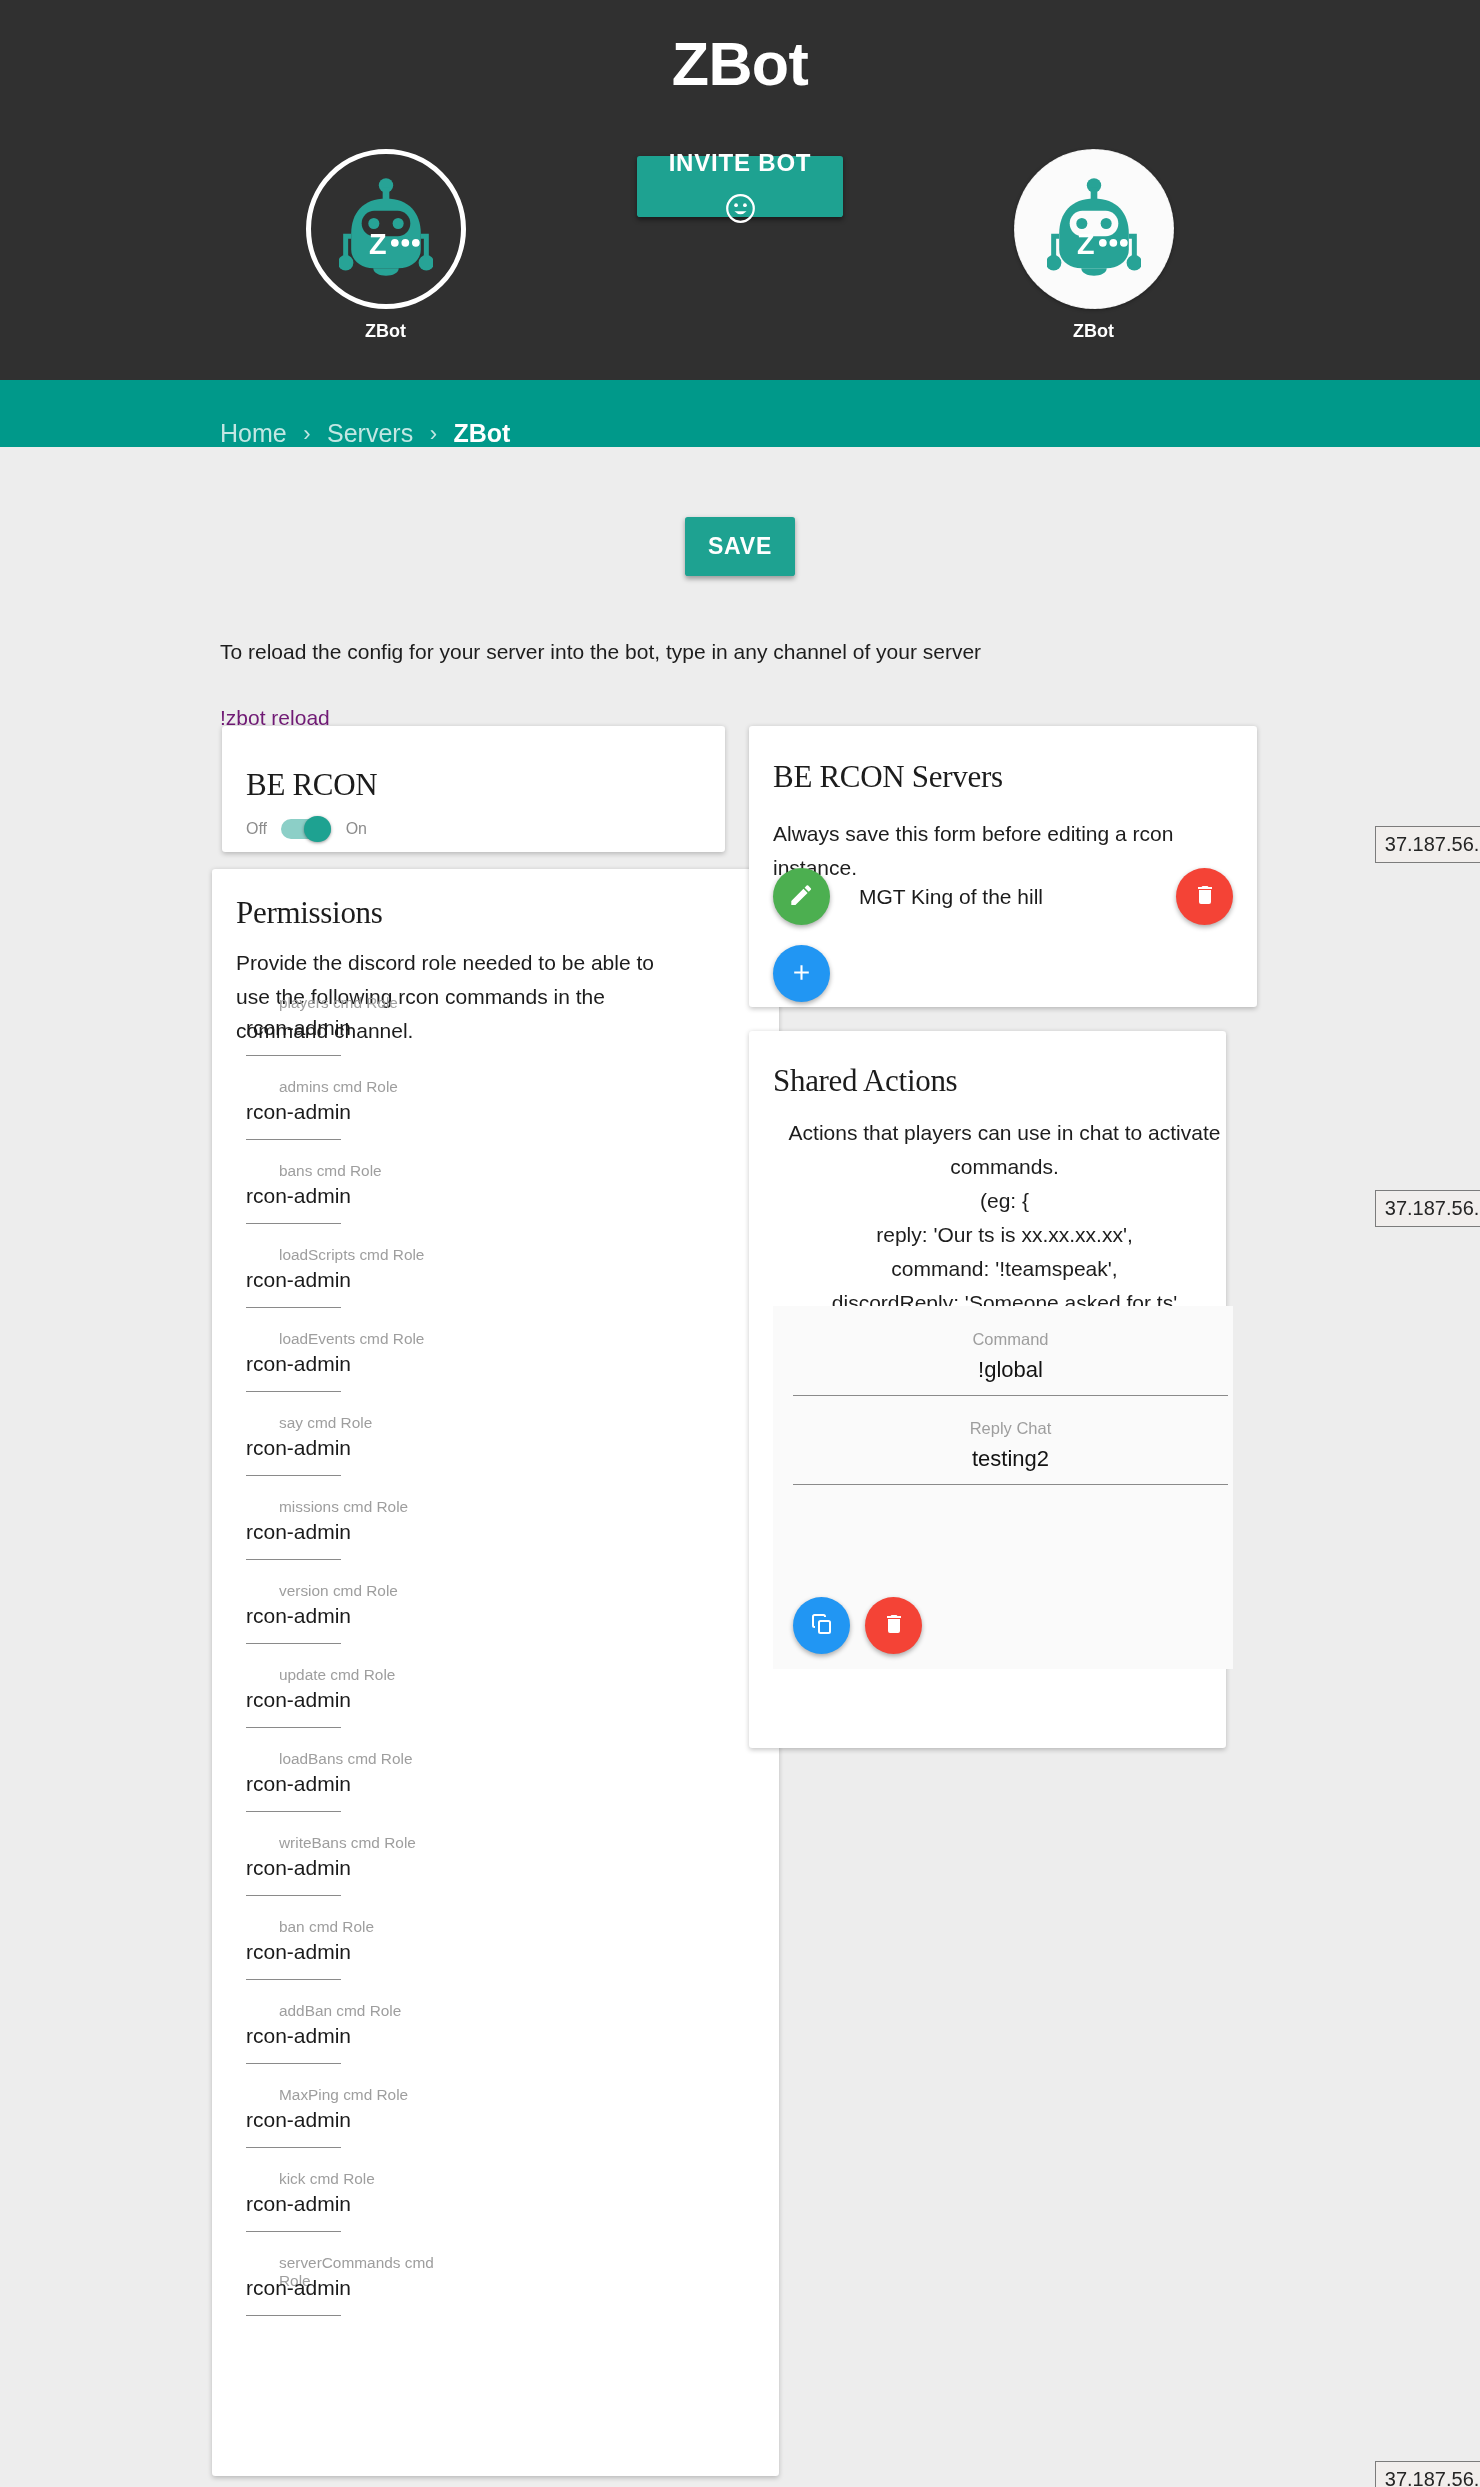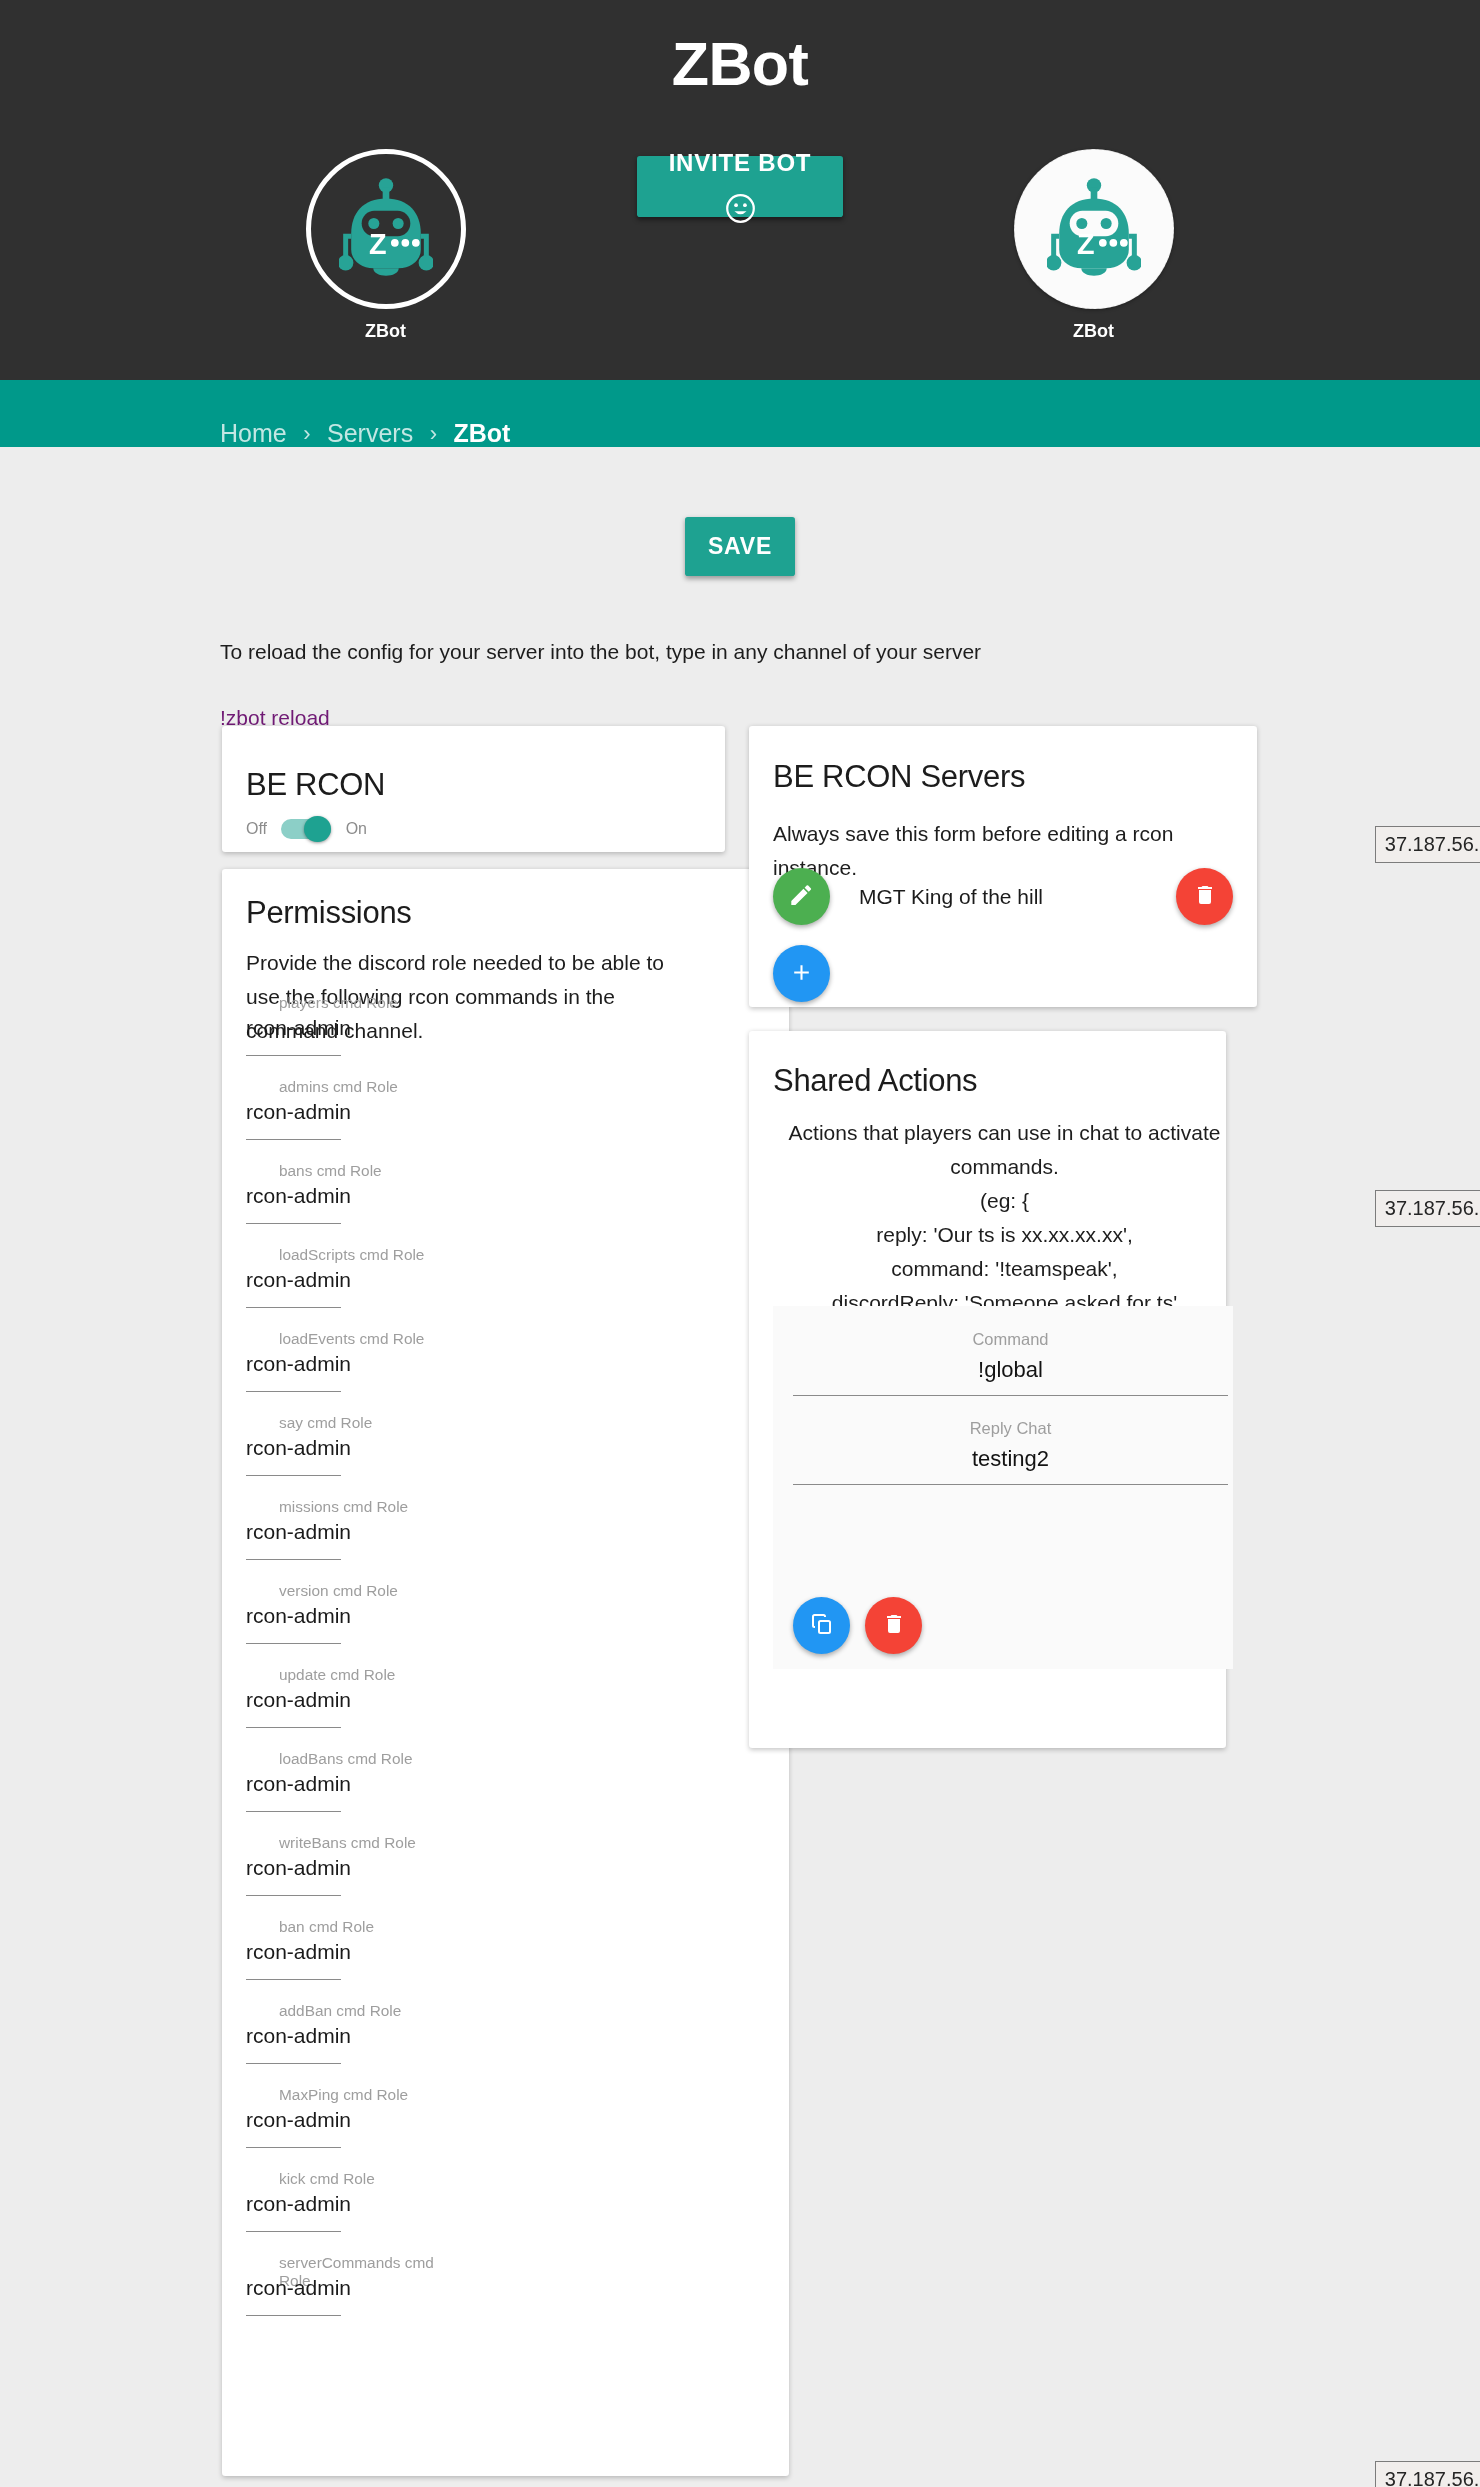--- a/index.html
+++ b/index.html
@@ -124,20 +124,21 @@
     position: absolute;
     background: #ffffff;
     border-radius: 3.3px;
     box-shadow: 0 1.7px 5px rgba(0,0,0,0.22);
   }
   .card-title {
     font-size: 31px;
     font-weight: normal;
     color: #1c1c1c;
     letter-spacing: -0.3px;
+    font-family: Liberation Serif, serif;
   }
   .card-desc { font-size: 21px; color: #1d1d1d; line-height: 1.62; }
 
   
   #card-berc { left: 222px; top: 726px; width: 503px; height: 126px; }
   #card-berc .card-title { position: absolute; left: 24px; top: 41px; }
   .switch-row {
     position: absolute; left: 24px; top: 93px;
     display: flex; align-items: center; gap: 14.3px;
   }
@@ -150,21 +151,21 @@
     cursor: pointer;
   }
   .switch .knob {
     position: absolute; top: -3.3px; left: 23px;
     width: 26.4px; height: 26.4px; border-radius: 50%;
     background: #1ea291;
     box-shadow: 0 1.1px 3.3px rgba(0,0,0,0.4);
   }
 
   
-  #card-perm { left: 222px; top: 869px; width: 567px; height: 1607px; }
+  #card-perm { left: 212px; top: 869px; width: 567px; height: 1607px; }
   #card-perm .card-title { position: absolute; left: 24px; top: 26.4px; }
   #card-perm .card-desc { position: absolute; left: 24px; top: 77px; width: 457px; }
   .fields { position: absolute; left: 246px; top: 994px; width: 193px; }
   .field { height: 84px; position: relative; }
   .field .flabel {
     position: absolute; top: 0; left: 0;
     font-size: 15.4px; color: #9e9e9e; margin-left: 33px;
   }
   .field .fvalue {
     position: absolute; top: 22px; left: 0;

